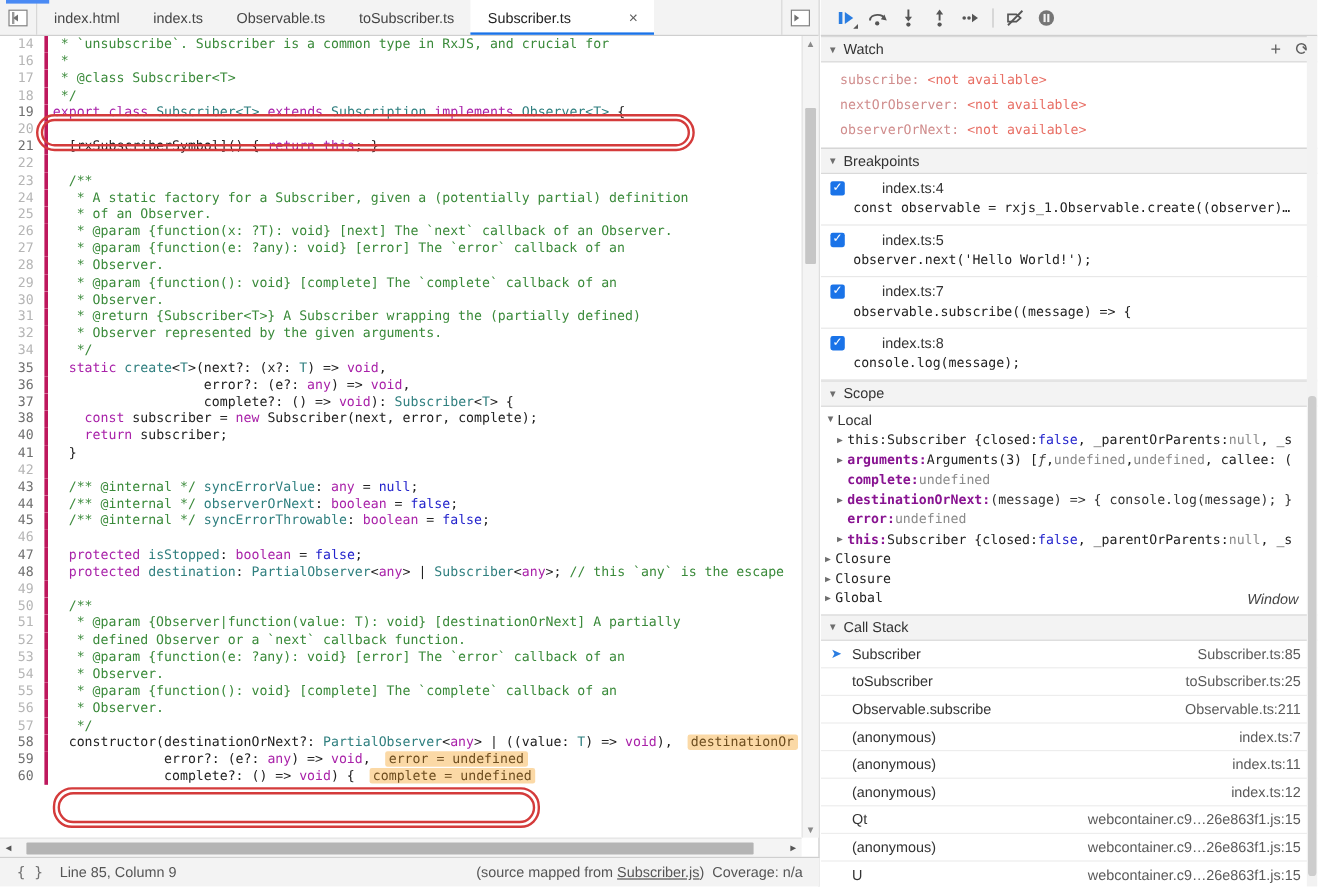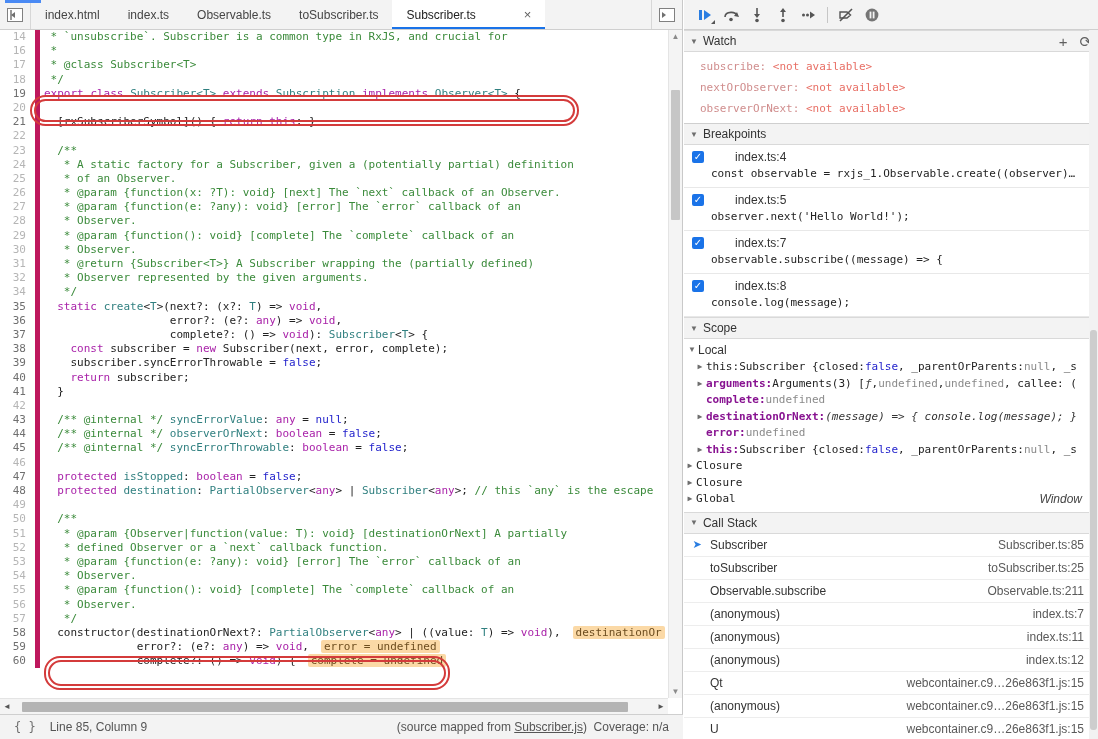--- a/index.html
+++ b/index.html
@@ -18,21 +18,21 @@
   .nav-glyph .bar{position:absolute;left:2px;top:1px;bottom:1px;width:2px;background:#9a9a9a;}
   .tabs{display:flex;align-items:stretch;}
   .tab{display:flex;align-items:center;padding:0 14px;color:#454545;cursor:pointer;position:relative;white-space:nowrap;}
   .tab.active{background:#fff;color:#222;gap:40px;}
   .tab.active::after{content:"";position:absolute;left:0;right:0;bottom:0;height:2px;background:#1a73e8;}
   .tab .close{margin-left:8px;color:#5f5f5f;font-size:13px;}
   
   #editor{position:absolute;left:0;top:30px;width:682px;height:668px;background:#fff;overflow:hidden;
           font-family:"DejaVu Sans Mono","Liberation Mono",monospace;font-size:11px;line-height:14.2px;}
   .codeline{display:flex;height:14.2px;white-space:pre;}
-  .ln{flex:0 0 40px;text-align:right;padding-right:9px;color:#6f6f6f;background:#fff;border-right:5px solid #be185d;box-sizing:border-box;}
+  .ln{flex:0 0 40px;text-align:right;padding-right:9px;color:#6f6f6f;background:#fff;border-right:3px solid #be185d;box-sizing:border-box;}
   .ln.dim{color:#b5b5b5;}
   .lc{padding-left:4px;white-space:pre;}
   .t-com{color:#3a8a3a;} .t-kw{color:#a922a9;} .t-ty{color:#2f7f7f;} .t-at{color:#2323cc;} .t-pl{color:#222;}
   .t-bd{background:#fbd9a6;color:#6d4d1f;margin-left:12px;padding:0 3px;border-radius:2px;}
   .red-oval{position:absolute;border:2px solid #d43b3b;border-radius:16px;pointer-events:none;z-index:5;}
   .red-oval::after{content:"";position:absolute;left:2px;right:2px;top:2px;bottom:2px;border:2px solid #d43b3b;border-radius:13px;}
   
   #v-scroll{position:absolute;right:0;top:30px;width:14px;height:668px;background:#f4f4f4;border-left:1px solid #e4e4e4;box-sizing:border-box;}
   #v-scroll .arrow{position:absolute;left:0;width:100%;height:13px;color:#8a8a8a;font-size:8px;text-align:center;line-height:13px;}
   #v-thumb{position:absolute;left:2px;width:9px;top:60px;height:130px;background:#c6c6c6;border-radius:1px;}
@@ -67,21 +67,21 @@
   .bp-code{margin:2px 0 0 19px;color:#222;white-space:nowrap;overflow:hidden;height:15px;}
   
   #scope-rows{padding:2px 0 4px 0;}
   .scope-row{height:16.5px;line-height:16.5px;white-space:nowrap;overflow:hidden;display:flex;cursor:pointer;}
   .scope-row .arr{flex:0 0 12px;text-align:center;color:#6e6e6e;font-size:8px;}
   .scope-sub{font-family:"Liberation Sans",sans-serif;font-size:12px;color:#333;height:18px;line-height:18px;}
   .scope-sub .arr{margin-left:2px;}
   .s-ind{padding-left:10px;}
   .s-name{color:#881391;font-weight:bold;} .s-plain-name{color:#222;}
   .s-right{margin-left:auto;padding-right:16px;color:#444;font-family:"Liberation Sans",sans-serif;font-size:12px;font-style:italic;}
-  .t-gr{color:#8a8a8a;} .t-it{font-style:italic;color:#333;} .t-fn{font-style:italic;color:#444;}
+  .t-gr{color:#8a8a8a;} .t-it{color:#333;} .t-fn{font-style:italic;color:#444;}
   
   .cs-row{height:22px;display:flex;align-items:center;border-bottom:1px solid #ededed;padding:0 14px 0 0;cursor:pointer;}
   .cs-marker{flex:0 0 26px;text-align:center;color:#2a7de1;font-size:11px;}
   .cs-name{color:#333;white-space:nowrap;}
   .cs-loc{margin-left:auto;color:#5a5a5a;white-space:nowrap;}
   #rp-scrollbar{position:absolute;right:0;top:30px;width:9px;height:709px;background:#f2f2f2;}
   #rp-thumb{position:absolute;left:1px;width:7px;top:300px;height:400px;background:#cdcdcd;border-radius:3px;}
   svg{display:block;}
 </style>
 </head>
@@ -140,21 +140,20 @@
         <div class="codeline"><span class="ln dim">28</span><span class="lc"><span class="t-com">   * Observer.</span></span></div>
         <div class="codeline"><span class="ln dim">29</span><span class="lc"><span class="t-com">   * @param {function(): void} [complete] The `complete` callback of an</span></span></div>
         <div class="codeline"><span class="ln dim">30</span><span class="lc"><span class="t-com">   * Observer.</span></span></div>
         <div class="codeline"><span class="ln dim">31</span><span class="lc"><span class="t-com">   * @return {Subscriber&lt;T&gt;} A Subscriber wrapping the (partially defined)</span></span></div>
         <div class="codeline"><span class="ln dim">32</span><span class="lc"><span class="t-com">   * Observer represented by the given arguments.</span></span></div>
         <div class="codeline"><span class="ln dim">34</span><span class="lc"><span class="t-com">   */</span></span></div>
         <div class="codeline"><span class="ln">35</span><span class="lc"><span class="t-pl">  </span><span class="t-kw">static</span><span class="t-pl"> </span><span class="t-ty">create</span><span class="t-pl">&lt;</span><span class="t-ty">T</span><span class="t-pl">&gt;(next?: (x?: </span><span class="t-ty">T</span><span class="t-pl">) =&gt; </span><span class="t-kw">void</span><span class="t-pl">,</span></span></div>
         <div class="codeline"><span class="ln">36</span><span class="lc"><span class="t-pl">                   error?: (e?: </span><span class="t-kw">any</span><span class="t-pl">) =&gt; </span><span class="t-kw">void</span><span class="t-pl">,</span></span></div>
         <div class="codeline"><span class="ln">37</span><span class="lc"><span class="t-pl">                   complete?: () =&gt; </span><span class="t-kw">void</span><span class="t-pl">): </span><span class="t-ty">Subscriber</span><span class="t-pl">&lt;</span><span class="t-ty">T</span><span class="t-pl">&gt; {</span></span></div>
         <div class="codeline"><span class="ln">38</span><span class="lc"><span class="t-pl">    </span><span class="t-kw">const</span><span class="t-pl"> subscriber = </span><span class="t-kw">new</span><span class="t-pl"> Subscriber(next, error, complete);</span></span></div>
-        <div class="codeline"><span class="ln">39</span><span class="lc"><span class="t-pl">    subscriber.syncErrorThrowable = </span><span class="t-at">false</span><span class="t-pl">;</span></span></div>
         <div class="codeline"><span class="ln">40</span><span class="lc"><span class="t-pl">    </span><span class="t-kw">return</span><span class="t-pl"> subscriber;</span></span></div>
         <div class="codeline"><span class="ln">41</span><span class="lc"><span class="t-pl">  }</span></span></div>
         <div class="codeline"><span class="ln dim">42</span><span class="lc"></span></div>
         <div class="codeline"><span class="ln">43</span><span class="lc"><span class="t-pl">  </span><span class="t-com">/** @internal */</span><span class="t-pl"> </span><span class="t-ty">syncErrorValue</span><span class="t-pl">: </span><span class="t-kw">any</span><span class="t-pl"> = </span><span class="t-at">null</span><span class="t-pl">;</span></span></div>
         <div class="codeline"><span class="ln">44</span><span class="lc"><span class="t-pl">  </span><span class="t-com">/** @internal */</span><span class="t-pl"> </span><span class="t-ty">observerOrNext</span><span class="t-pl">: </span><span class="t-kw">boolean</span><span class="t-pl"> = </span><span class="t-at">false</span><span class="t-pl">;</span></span></div>
         <div class="codeline"><span class="ln">45</span><span class="lc"><span class="t-pl">  </span><span class="t-com">/** @internal */</span><span class="t-pl"> </span><span class="t-ty">syncErrorThrowable</span><span class="t-pl">: </span><span class="t-kw">boolean</span><span class="t-pl"> = </span><span class="t-at">false</span><span class="t-pl">;</span></span></div>
         <div class="codeline"><span class="ln dim">46</span><span class="lc"></span></div>
         <div class="codeline"><span class="ln">47</span><span class="lc"><span class="t-pl">  </span><span class="t-kw">protected</span><span class="t-pl"> </span><span class="t-ty">isStopped</span><span class="t-pl">: </span><span class="t-kw">boolean</span><span class="t-pl"> = </span><span class="t-at">false</span><span class="t-pl">;</span></span></div>
         <div class="codeline"><span class="ln">48</span><span class="lc"><span class="t-pl">  </span><span class="t-kw">protected</span><span class="t-pl"> </span><span class="t-ty">destination</span><span class="t-pl">: </span><span class="t-ty">PartialObserver</span><span class="t-pl">&lt;</span><span class="t-kw">any</span><span class="t-pl">&gt; | </span><span class="t-ty">Subscriber</span><span class="t-pl">&lt;</span><span class="t-kw">any</span><span class="t-pl">&gt;; </span><span class="t-com">// this `any` is the escape</span></span></div>
         <div class="codeline"><span class="ln dim">49</span><span class="lc"></span></div>

